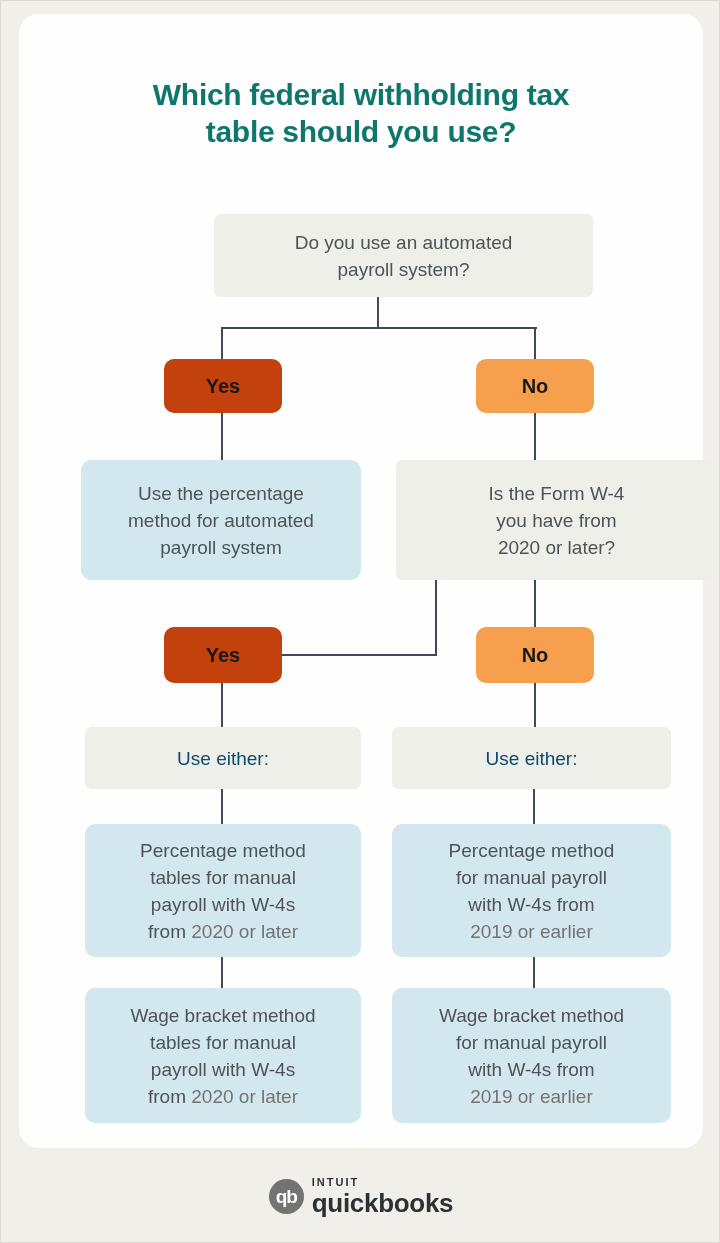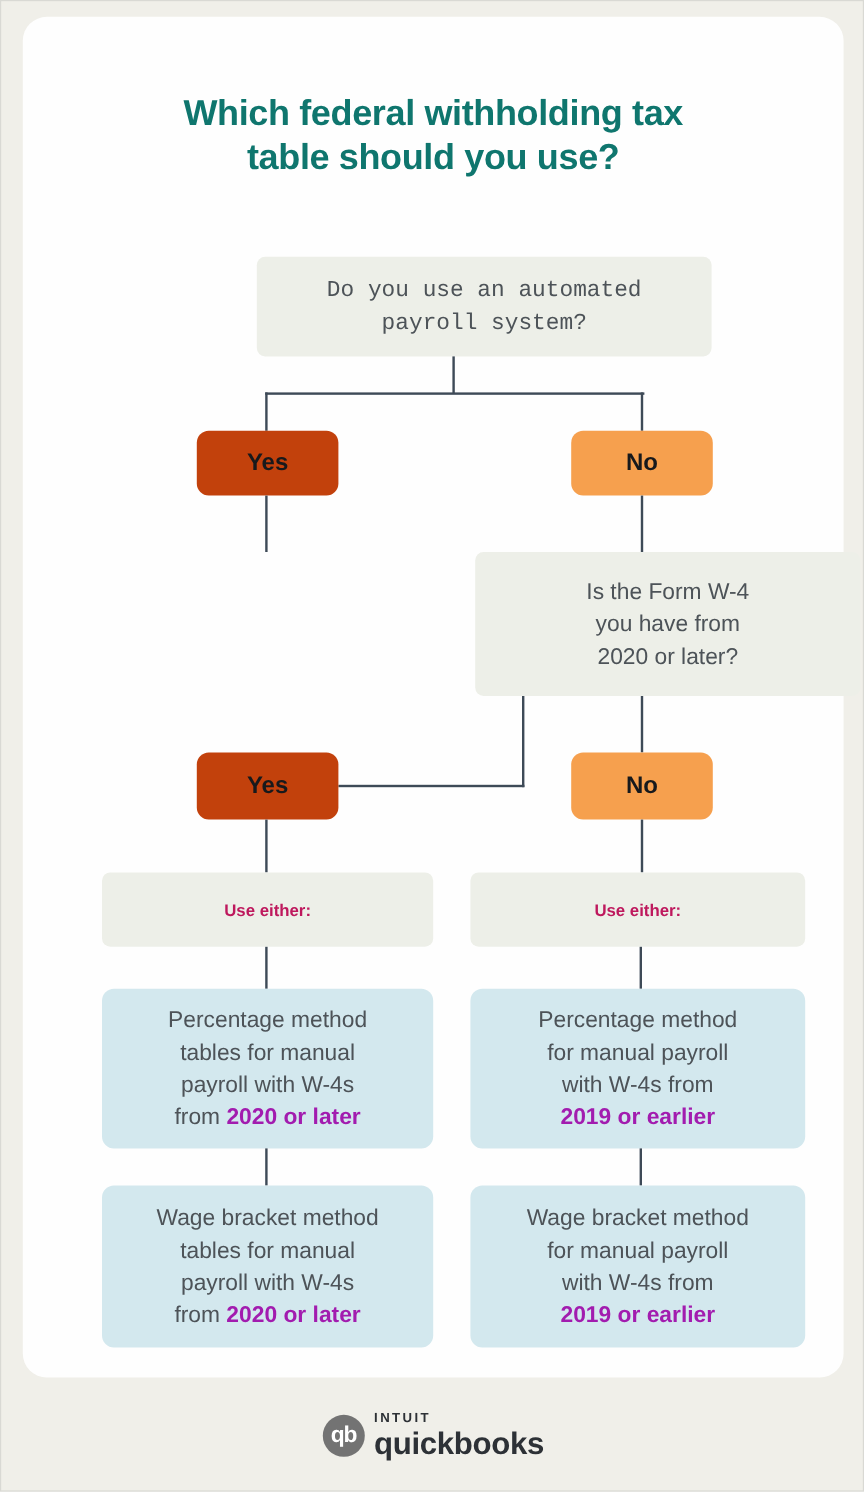--- a/index.html
+++ b/index.html
@@ -19,42 +19,42 @@
     position:absolute; left:0; top:62px; width:684px;
     text-align:center; font-weight:700; font-size:30px; line-height:37px;
     letter-spacing:-0.3px; color:#0f766e; white-space:pre-line;
   }
 
   .node {
     position:absolute; display:flex; align-items:center; justify-content:center;
     text-align:center; font-size:19px; line-height:27px; color:#4d5358;
   }
   .node .node-text { white-space:pre-line; }
-  .node .node-text b { color:#a21caf; font-weight:700; }
+  .node .node-text b { color:#737373; font-weight:400; }
   .gray { background:#edefe8; border-radius:7px; }
   .blue { background:#d3e8ee; border-radius:10px; }
 
   .btn {
     position:absolute; width:118px; height:54px; border-radius:10px;
     display:flex; align-items:center; justify-content:center;
     font-size:20px; font-weight:700; color:#17191c;
   }
   .green { background:#c2410c; }
   .orange { background:#f6a04e; }
 
   .use-either {
-    font-weight:700; color:#be185d; font-size:14px;
+    font-weight:400; color:#0c4a6e; font-size:19px;
   }
 
   .line { position:absolute; background:#3e4a57; }
   .v { width:2px; }
   .h { height:2px; }
 
   
-  .n-q-auto   { left:195px; top:200px; width:379px; height:83px;font-family:Liberation Mono, monospace; }
+  .n-q-auto   { left:195px; top:200px; width:379px; height:83px; }
   .n-auto-res { left:62px;  top:446px; width:280px; height:120px; }
   .n-q-w4     { left:377px; top:446px; width:321px; height:120px; }
   .n-ue-l     { left:66px;  top:713px; width:276px; height:62px; }
   .n-ue-r     { left:373px; top:713px; width:279px; height:62px; }
   .n-pct-l    { left:66px;  top:810px; width:276px; height:133px; }
   .n-pct-r    { left:373px; top:810px; width:279px; height:133px; }
   .n-wage-l   { left:66px;  top:974px; width:276px; height:135px; }
   .n-wage-r   { left:373px; top:974px; width:279px; height:135px; }
 
   .b-yes1 { left:145px; top:345px; }
@@ -119,20 +119,25 @@
     <div class="btn green b-yes1">
       <span>Yes</span>
     </div>
     <div class="btn orange b-no1">
       <span>No</span>
     </div>
 
     <div class="line v l-yes1d"></div>
     <div class="line v l-no1d"></div>
 
+    <div class="node blue n-auto-res">
+      <span class="node-text">Use the percentage
+method for automated
+payroll system</span>
+    </div>
     <div class="node gray n-q-w4">
       <span class="node-text">Is the Form W-4
 you have from
 2020 or later?</span>
     </div>
 
     <div class="line v l-elbow-v"></div>
     <div class="line h l-elbow-h"></div>
     <div class="line v l-no2u"></div>
 

